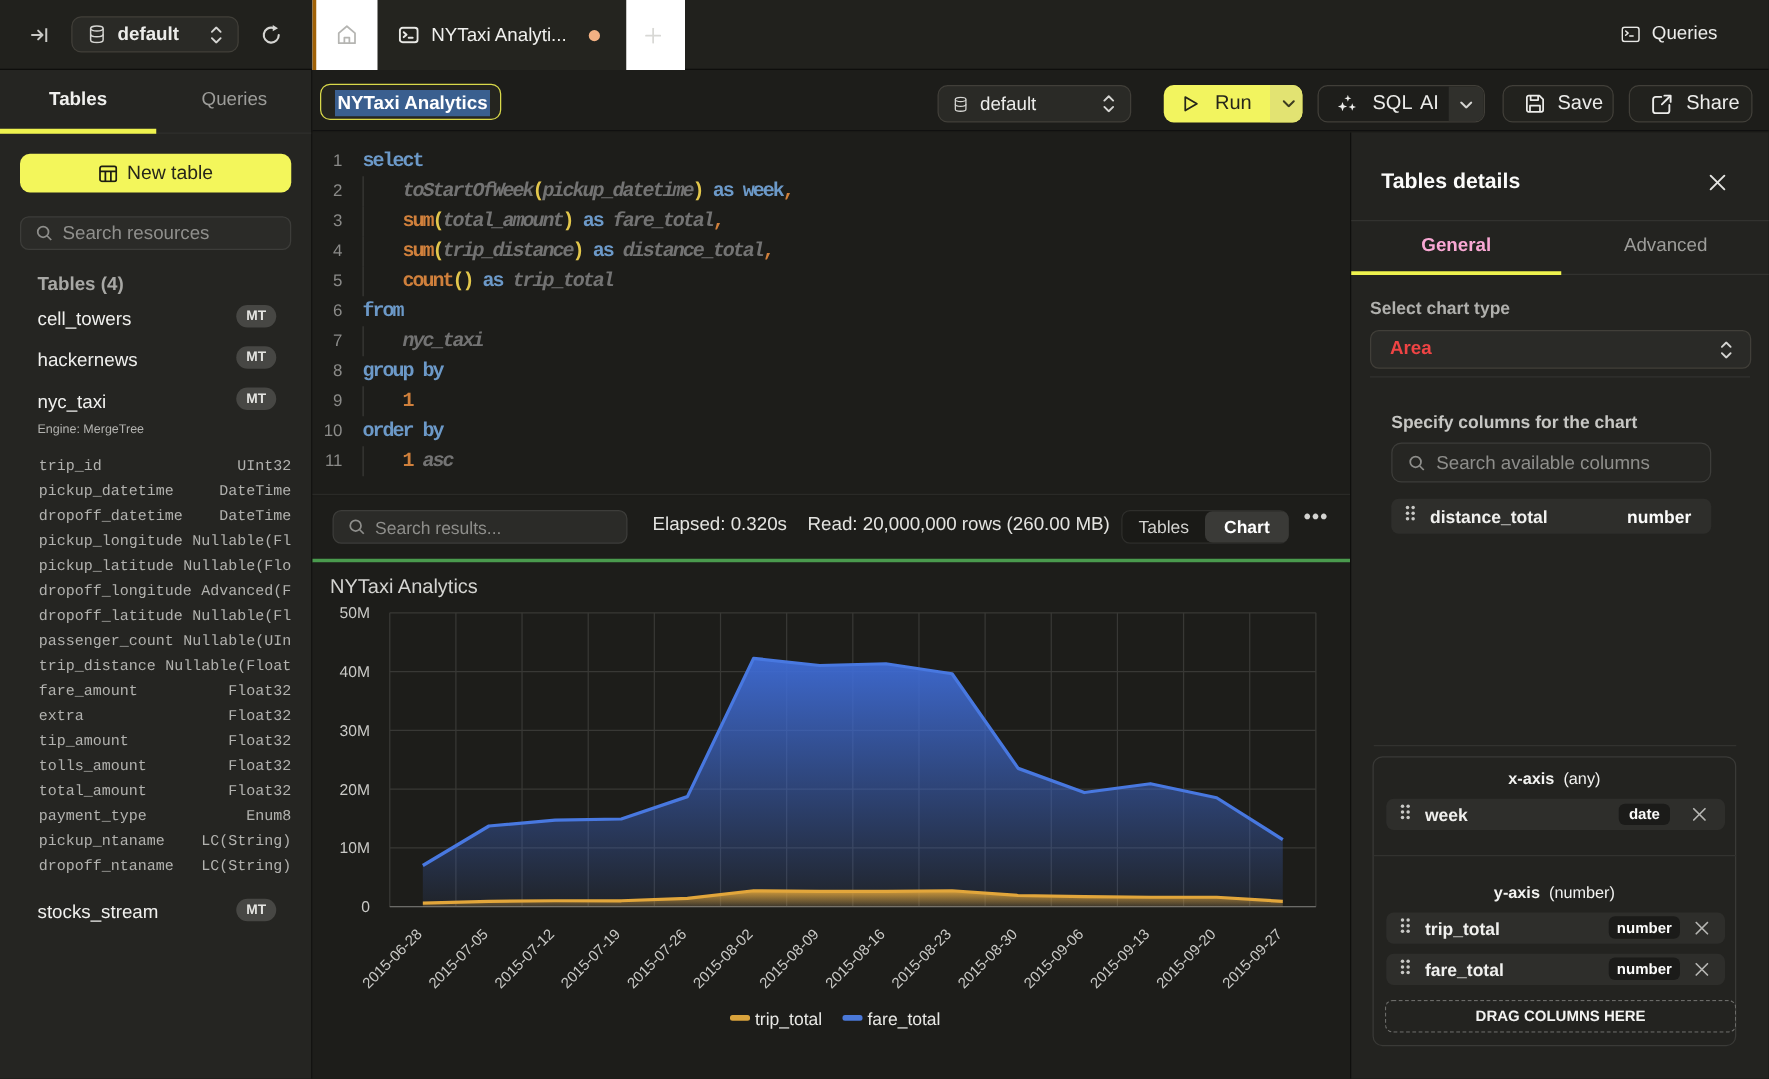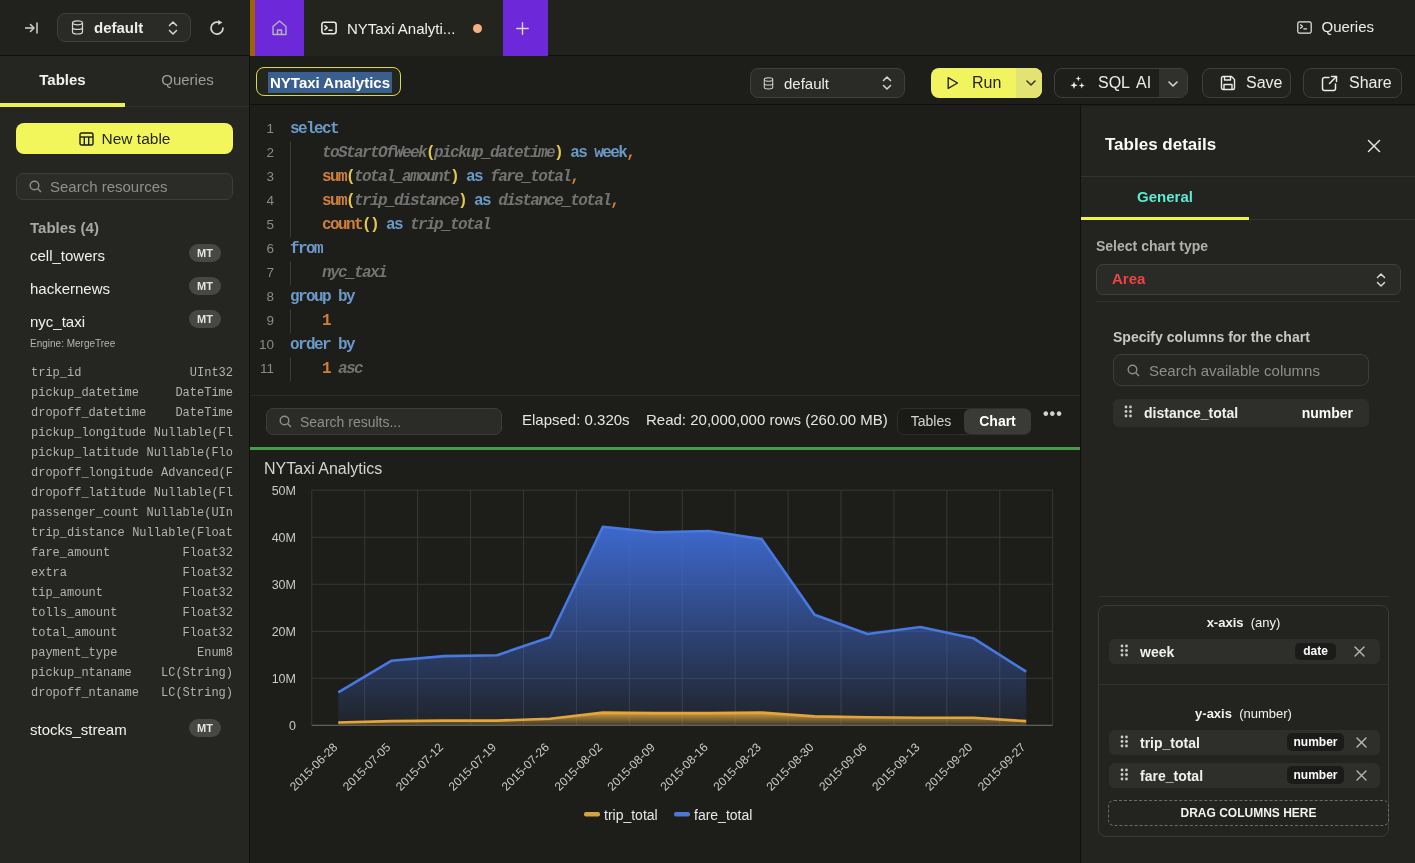--- a/index.html
+++ b/index.html
@@ -4,21 +4,21 @@
 <style>
 * { margin:0; padding:0; box-sizing:border-box; }
 html,body { width:1415px; height:863px; overflow:hidden; background:#1c1c19; font-family:"Liberation Sans",sans-serif; }
 #app { position:relative; width:1415px; height:863px; }
 
 #topbar { position:absolute; left:0; top:0; width:1415px; height:56px; background:#21211d; border-bottom:1px solid #0e0e0c; }
 #collapse-icon { position:absolute; left:24px; top:21px; }
 #db-select { position:absolute; left:57px; top:13px; width:134px; height:29px; background:#2a2a26; border:1px solid #413f39; border-radius:8px; display:flex; align-items:center; }
 #db-select .txt { color:#ececea; font-size:15px; font-weight:600; margin-left:10px; }
 #refresh { position:absolute; left:209px; top:20px; }
-#tabstrip { position:absolute; left:250px; top:0; width:298px; height:56px; background:#6d28d9; border-left:5px solid #a16207;padding-left:36px; }
+#tabstrip { position:absolute; left:250px; top:0; width:298px; height:56px; background:#ffffff; border-left:3px solid #a16207;padding-left:36px; }
 #home-cell { position:absolute; left:0; top:0; width:49px; height:56px; }
 #query-tab { position:absolute; left:49px; top:0; width:199px; height:56px; background:#24241f; display:flex; align-items:center; }
 #query-tab .ttl { color:#f0f0ee; font-size:15px; margin-left:10px; }
 #queries-top { position:absolute; right:41px; top:18px; display:flex; align-items:center; color:#ececea; font-size:15px; }
 #queries-top span { margin-left:9px; }
 
 #sidebar { position:absolute; left:0; top:56px; width:250px; height:807px; background:#252522; border-right:1px solid #0e0e0c; }
 #side-tabs { position:absolute; left:0; top:0; width:100%; height:51px; border-bottom:1px solid #2f2f2c; }
 #side-tabs .t1 { position:absolute; left:0; top:0; width:125px; height:51px; line-height:48px; text-align:center; color:#f0f0ee; font-size:15px; font-weight:600; border-bottom:4px solid #eef24e; }
 #side-tabs .t2 { position:absolute; left:125px; top:0; width:125px; height:51px; line-height:48px; text-align:center; color:#9d9d9a; font-size:15px; }
@@ -53,21 +53,21 @@
 #dots { position:absolute; left:793px; top:8px; color:#d3d3d0; font-size:16px; letter-spacing:1px; font-weight:700; }
 #greenline { position:absolute; left:250px; top:447px; width:830px; height:3px; background:#4a9a4e; }
 
 #chart { position:absolute; left:250px; top:450px; width:830px; height:413px; background:#1d1d1a; }
 
 #panel { position:absolute; left:1080px; top:106px; width:335px; height:757px; background:#232320; border-left:1px solid #0f0f0d; }
 .pnl-div { position:absolute; height:1px; background:#32322f; }
 #pnl-title { position:absolute; left:24px; top:29px; color:#fbfbfa; font-size:17px; font-weight:700; }
 #pnl-x { position:absolute; left:286px; top:33px; }
 #pnl-tabs { position:absolute; left:0; top:70px; width:335px; height:44px; border-bottom:1px solid #32322f; }
-#pnl-tabs .g { position:absolute; left:0; top:0; width:168px; height:44px; line-height:42px; text-align:center; color:#5eead4; font-size:15px; font-weight:600; border-bottom:3px solid #eef24e; }
+#pnl-tabs .g { position:absolute; left:0; top:0; width:168px; height:44px; line-height:42px; text-align:center; color:#f9a8d4; font-size:15px; font-weight:600; border-bottom:3px solid #eef24e; }
 #pnl-tabs .a { position:absolute; left:168px; top:0; width:167px; height:44px; line-height:42px; text-align:center; color:#9d9d9a; font-size:15px; }
 .pnl-label { position:absolute; color:#b0b0ad; font-size:14px; font-weight:600; }
 #area-select { position:absolute; left:15px; top:158px; width:305px; height:31px; background:#2a2a27; border:1px solid #413f39; border-radius:7px; }
 #area-select .txt { position:absolute; left:15px; top:5px; color:#ef4444; font-size:15px; font-weight:600; }
 #col-search { position:absolute; left:32px; top:248px; width:256px; height:32px; background:#262623; border:1px solid #3d3d3a; border-radius:8px; display:flex; align-items:center; color:#8e8e8b; font-size:15px; }
 #col-search svg { margin:0 9px 0 13px; }
 .item { position:absolute; background:#2e2e2b; border-radius:6px; display:flex; align-items:center; }
 .item .nm { color:#f0f0ee; font-size:14px; font-weight:600; margin-left:12px; }
 .badge { position:absolute; background:#1b1b19; border-radius:5px; color:#fbfbfa; font-size:12px; font-weight:700; text-align:center; }
 #axis-box { position:absolute; left:17px; top:499px; width:291px; height:232px; border:1px solid #3a3a37; border-radius:8px; }
@@ -382,20 +382,21 @@
   <div id="pnl-title">Tables details</div>
   <svg id="pnl-x" width="14" height="14" viewBox="0 0 14 14">
         <g stroke="#e4e4e1" stroke-width="1.5" stroke-linecap="round">
           <line x1="1.5" y1="1.5" x2="12.5" y2="12.5"></line>
           <line x1="12.5" y1="1.5" x2="1.5" y2="12.5"></line>
         </g>
       </svg>
   <div class="pnl-div" style="left:0; top:70px; width:335px;"></div>
   <div id="pnl-tabs">
         <div class="g">General</div>
+        <div class="a">Advanced</div>
       </div>
   <div class="pnl-label" style="left:15px; top:132px;">Select chart type</div>
   <div id="area-select">
     <span class="txt">Area</span>
     <svg width="10" height="14" viewBox="0 0 10 14" style="position:absolute; right:14px; top:8px;">
           <g stroke="#d5d5d2" stroke-width="1.5" fill="none" stroke-linecap="round" stroke-linejoin="round">
             <path d="M1.5 4.5 L5 1 L8.5 4.5"></path>
             <path d="M1.5 9.5 L5 13 L8.5 9.5"></path>
           </g>
         </svg>

